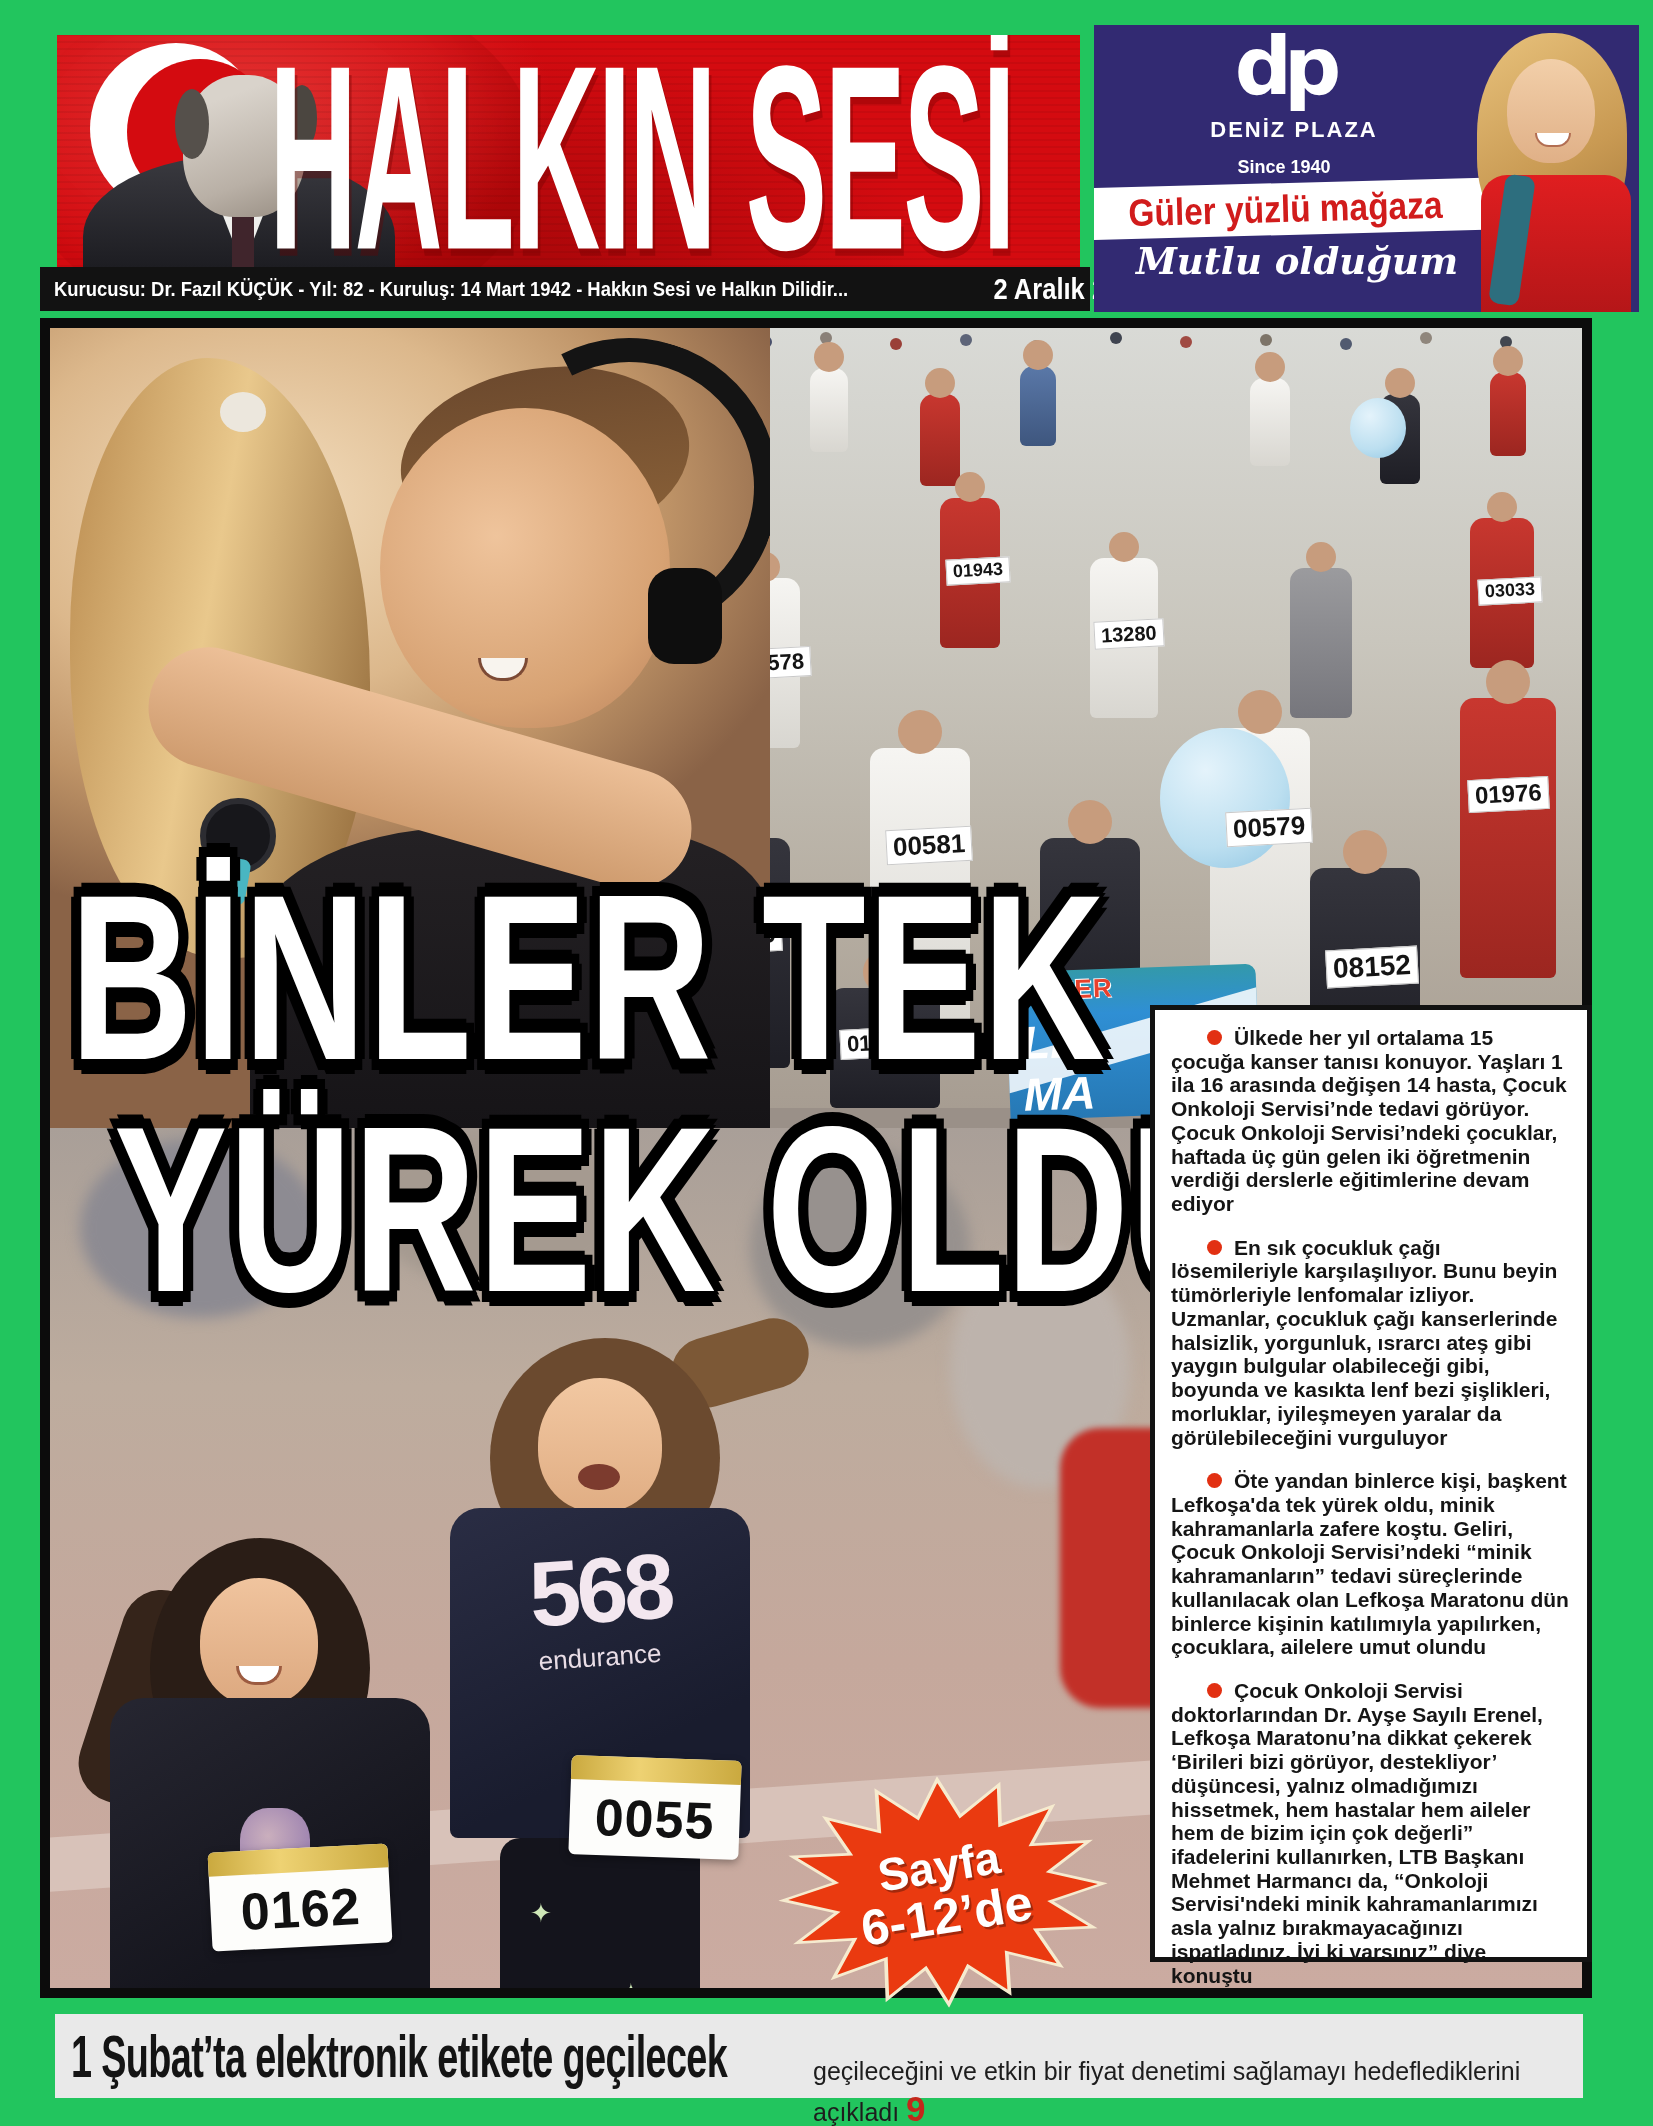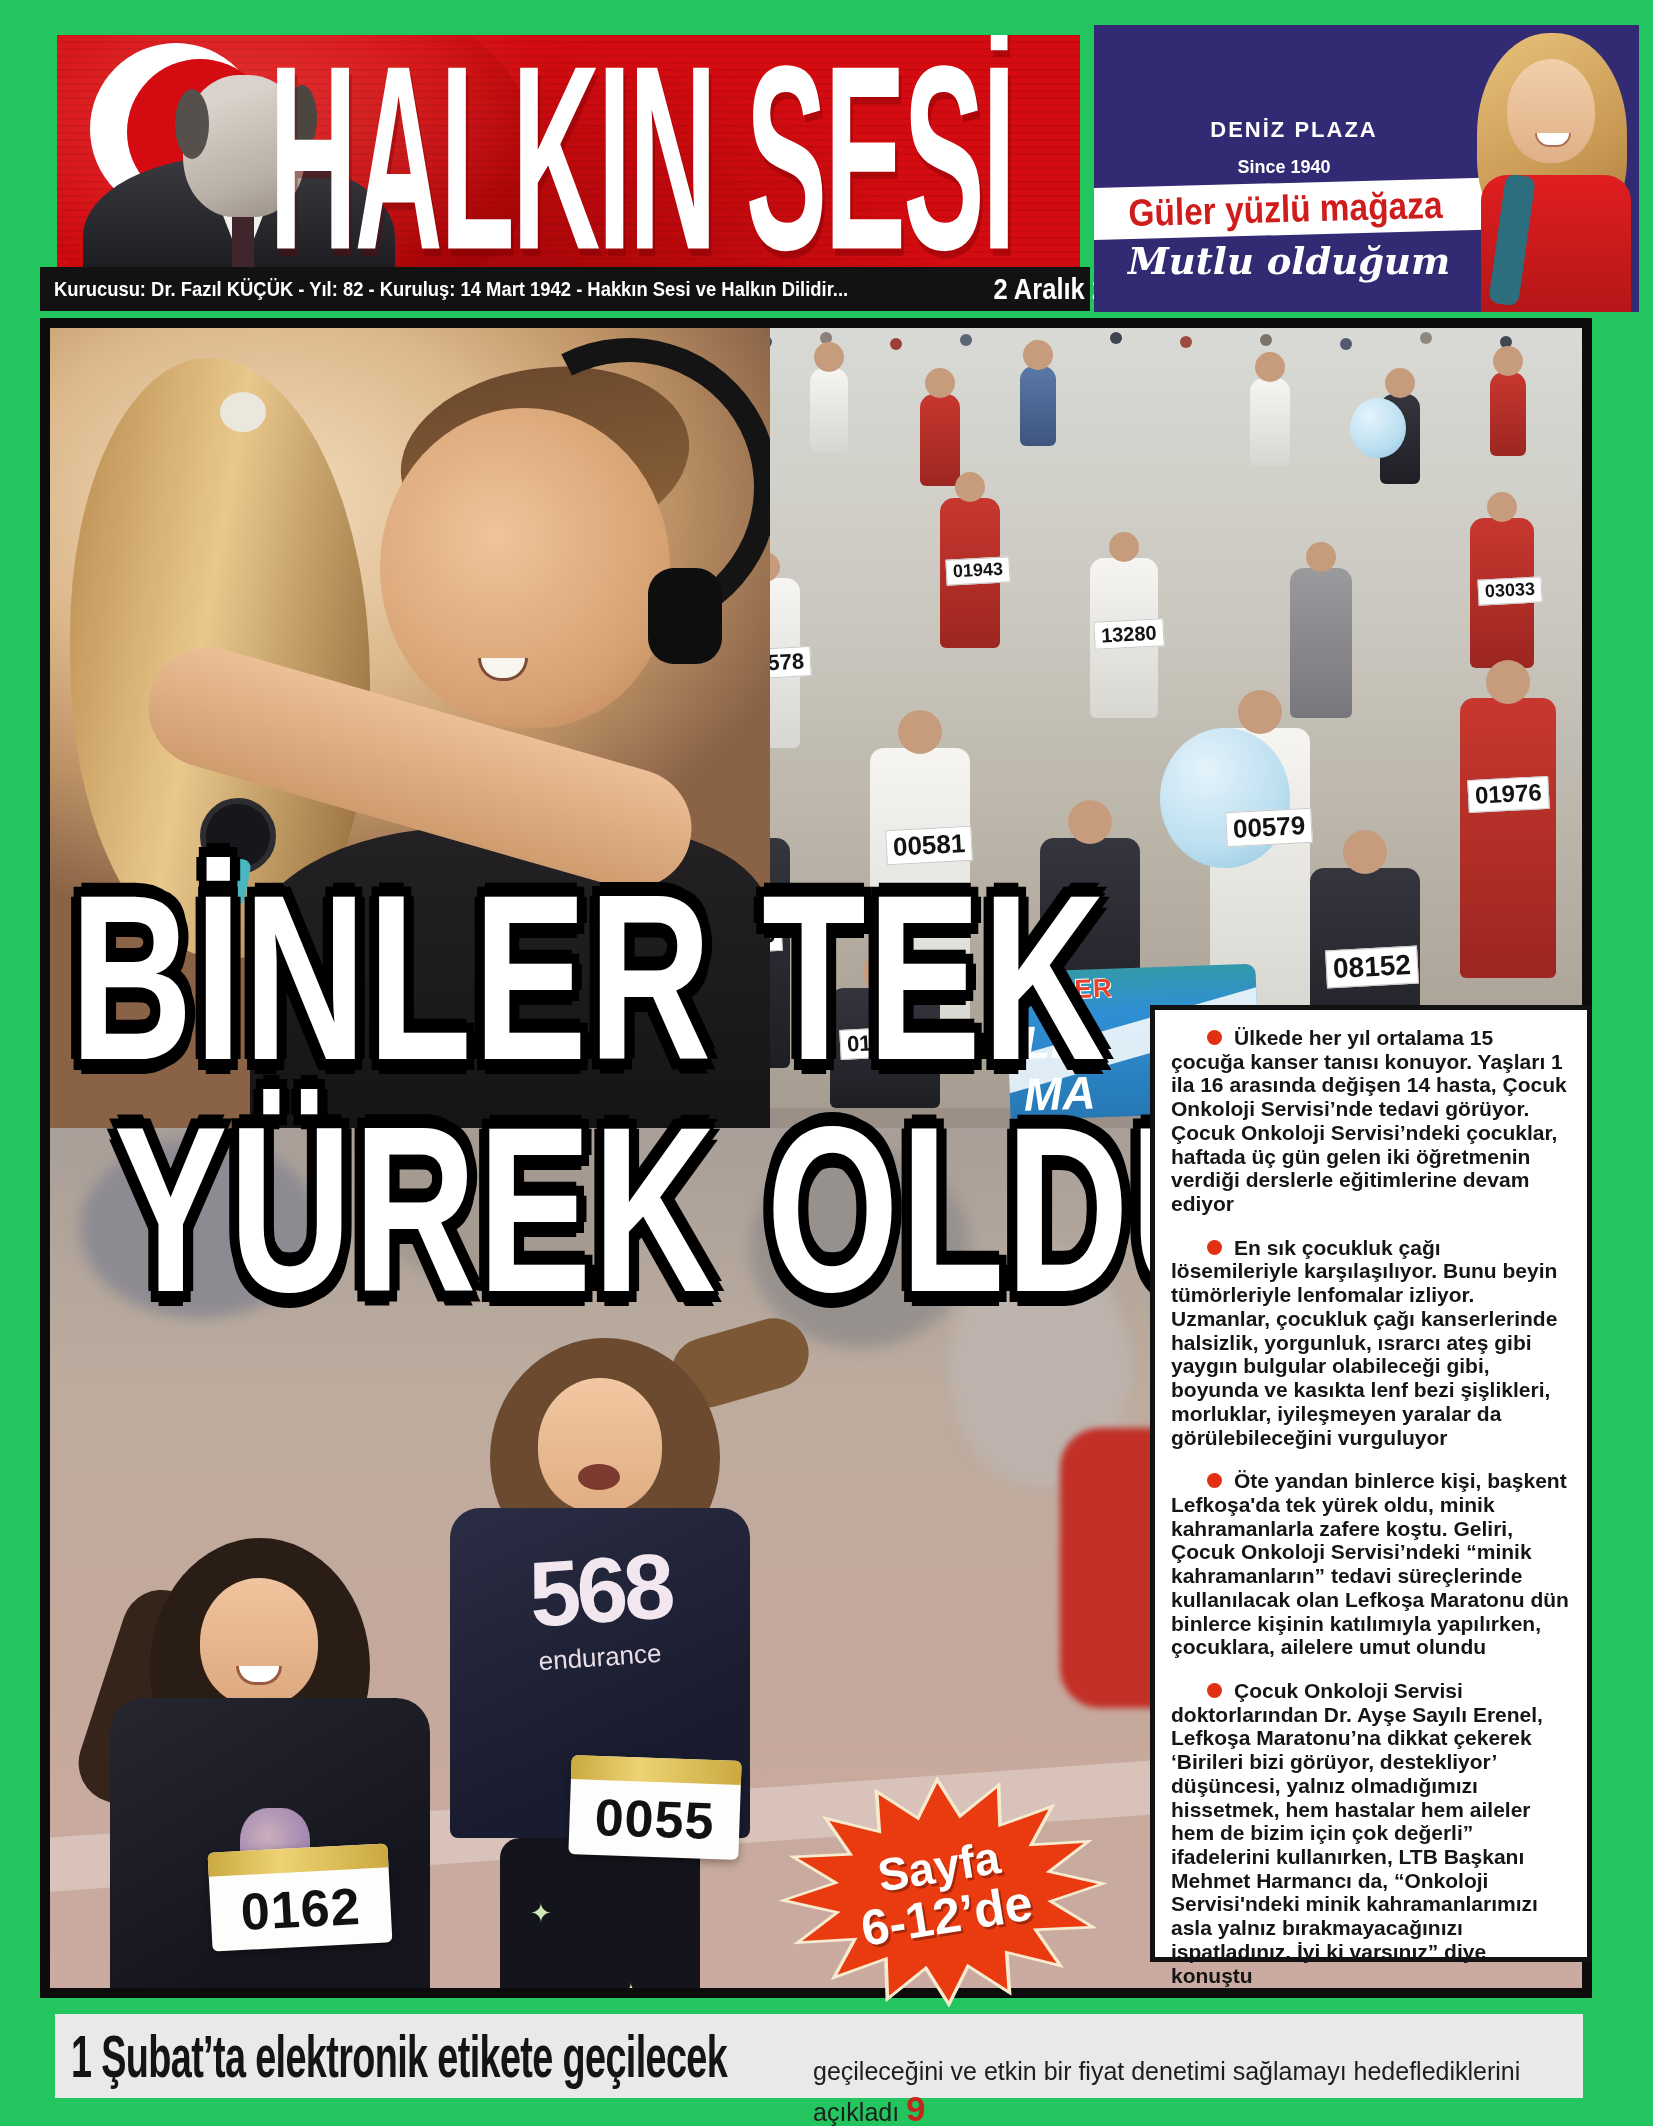--- a/index.html
+++ b/index.html
@@ -45,21 +45,21 @@
   .ad{left:1094px;top:25px;width:545px;height:287px;background:#322a72;overflow:hidden;}
   .ad-logo{left:0;top:0;width:380px;text-align:center;font-family:"DejaVu Sans",sans-serif;
     font-size:80px;font-weight:700;color:#fff;letter-spacing:-8px;line-height:1.05;}
   .ad-brand{left:10px;top:92px;width:380px;text-align:center;font-size:22px;font-weight:800;
     color:#fff;letter-spacing:2px;}
   .ad-since{left:0;top:132px;width:380px;text-align:center;font-size:18px;font-weight:700;color:#fff;}
   .ad-band{left:-8px;top:158px;width:398px;height:52px;background:#fff;transform:rotate(-1.5deg);
     display:flex;align-items:center;justify-content:center;}
   .ad-band span{font-size:38px;font-weight:800;color:#d11c1c;transform:scaleX(.88);white-space:nowrap;}
   .ad-t1{left:0;top:214px;width:390px;text-align:center;color:#fff;
-    font-family:"DejaVu Serif",serif;font-style:italic;font-weight:700;font-size:37px;}
+    font-family:"DejaVu Serif",serif;font-style:italic;font-weight:700;font-size:37px;padding-left:8px;}
   .ad-t2{left:0;top:252px;width:390px;text-align:center;color:#fff;
     font-family:"DejaVu Serif",serif;font-style:italic;font-weight:700;font-size:36px;}
   .ad-girl{right:0;top:0;width:170px;height:287px;}
   .g-hair{left:8px;top:8px;width:150px;height:210px;border-radius:48% 48% 40% 40%;
     background:linear-gradient(150deg,#e8c27c,#c99a53 60%,#a87b3c);}
   .g-face{left:38px;top:34px;width:88px;height:104px;border-radius:50% 50% 46% 46%;
     background:linear-gradient(#f2cfa9,#e0b087);}
   .g-smile{left:66px;top:108px;width:32px;height:12px;border-radius:0 0 20px 20px;background:#fff;border:2px solid #b26e52;border-top:none;}
   .g-body{left:12px;top:150px;width:150px;height:140px;border-radius:26px 26px 0 0;
     background:linear-gradient(#e01e20,#b41618);}
@@ -206,20 +206,21 @@
   <div class="abs info-bar">
     <span class="founder">Kurucusu: Dr. Fazıl KÜÇÜK - Yıl: 82 - Kuruluş: 14 Mart 1942 - Hakkın Sesi ve Halkın Dilidir...</span>
     <span class="dateline">
       <span>2 Aralık 2024 Pazartesi</span>
       <span>Sayı: 26636</span>
       <span>30.00 TL</span>
     </span>
   </div>
 
   <div class="abs ad">
+    <div class="abs ad-logo">dp</div>
     <div class="abs ad-brand">DENİZ PLAZA</div>
     <div class="abs ad-since">Since 1940</div>
     <div class="abs ad-band">
       <span>Güler yüzlü mağaza</span>
     </div>
     <div class="abs ad-t1">Mutlu olduğum</div>
     <div class="abs ad-girl">
       <div class="abs g-hair"></div>
       <div class="abs g-face"></div>
       <div class="abs g-smile"></div>

